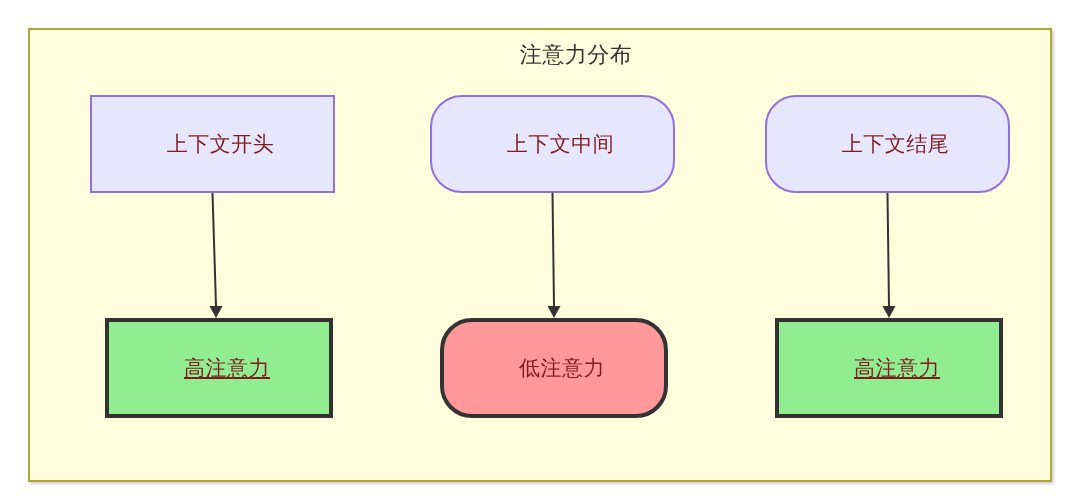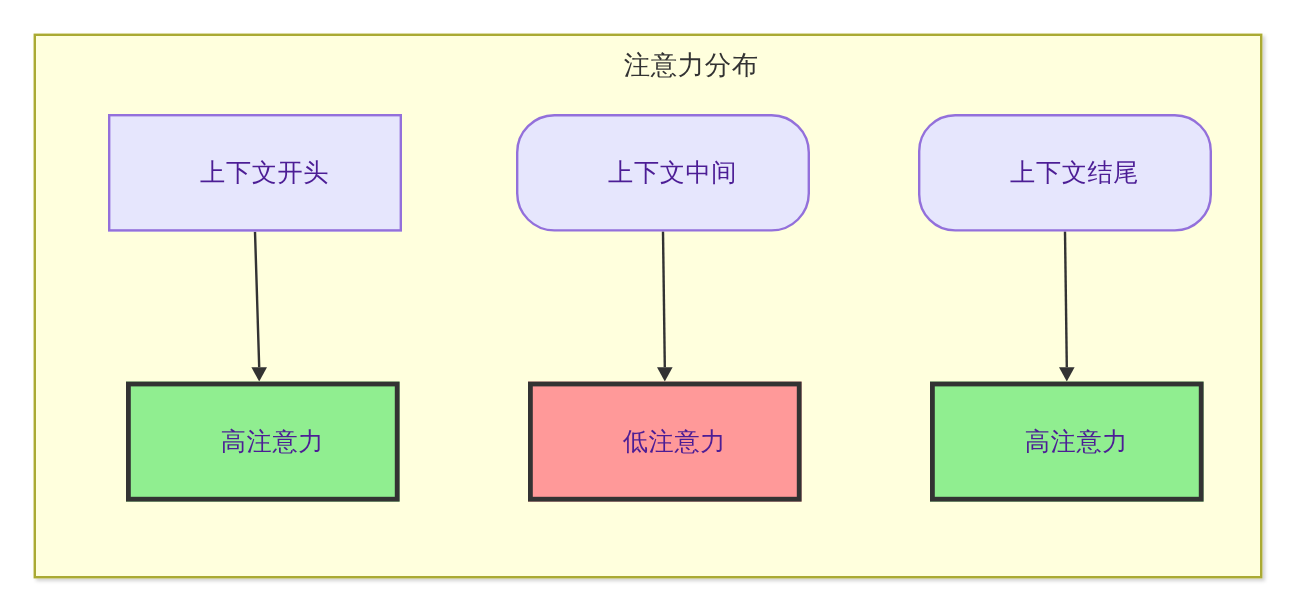--- a/index.html
+++ b/index.html
@@ -49,51 +49,51 @@
   }
 
   
   .node {
     position: absolute;
     box-sizing: border-box;
     display: flex;
     align-items: center;
     justify-content: center;
     font-size: 21px;
-    color: #4c1d95;
+    color: #7f1d1d;
     letter-spacing: 0.5px;
     white-space: nowrap;
     padding-left: 16px;
   }
 
   .node-source {
     background: #e6e6fd;
     border: 2px solid #9370db;
     width: 245px;
     height: 98px;
     top: 65px;
   }
 
   .node-outcome {
     border: 4px solid #333333;
     width: 228px;
     height: 100px;
     top: 288px;
   }
 
-  .fill-high { background: #90ee90; }
+  .fill-high { background: #90ee90; text-decoration: underline; }
   .fill-low  { background: #ff9999; }
 
   
   .col-1 .node-source  { left: 60px; }
   .col-2 .node-source  { left: 400px; border-radius: 32px; }
   .col-3 .node-source  { left: 735px; border-radius: 31px; }
 
   .col-1 .node-outcome { left: 75px; }
-  .col-2 .node-outcome { left: 410px; }
+  .col-2 .node-outcome { left: 410px; border-radius: 32px; }
   .col-3 .node-outcome { left: 745px; }
 
   
   #edges {
     position: absolute;
     left: 0;
     top: 0;
     width: 1024px;
     height: 454px;
     pointer-events: none;

